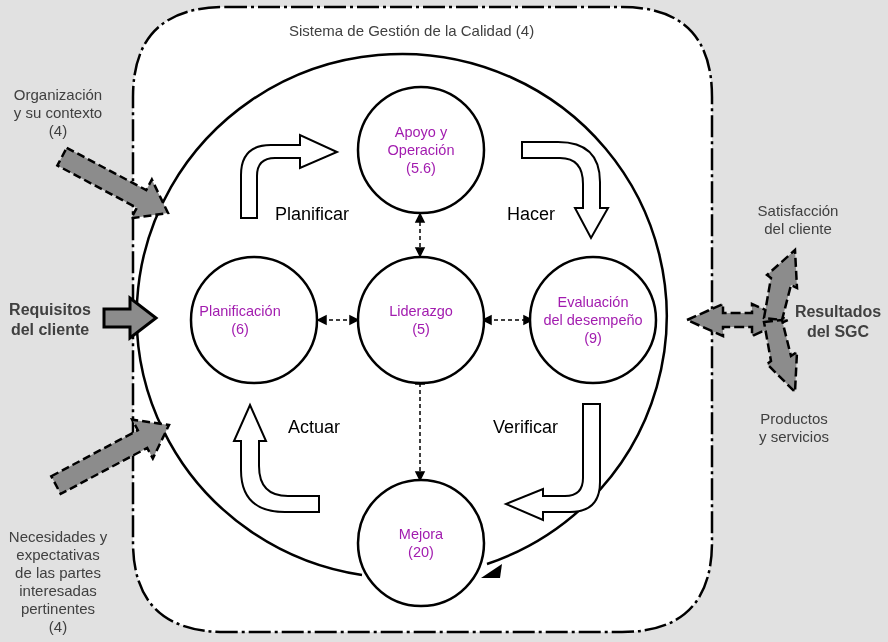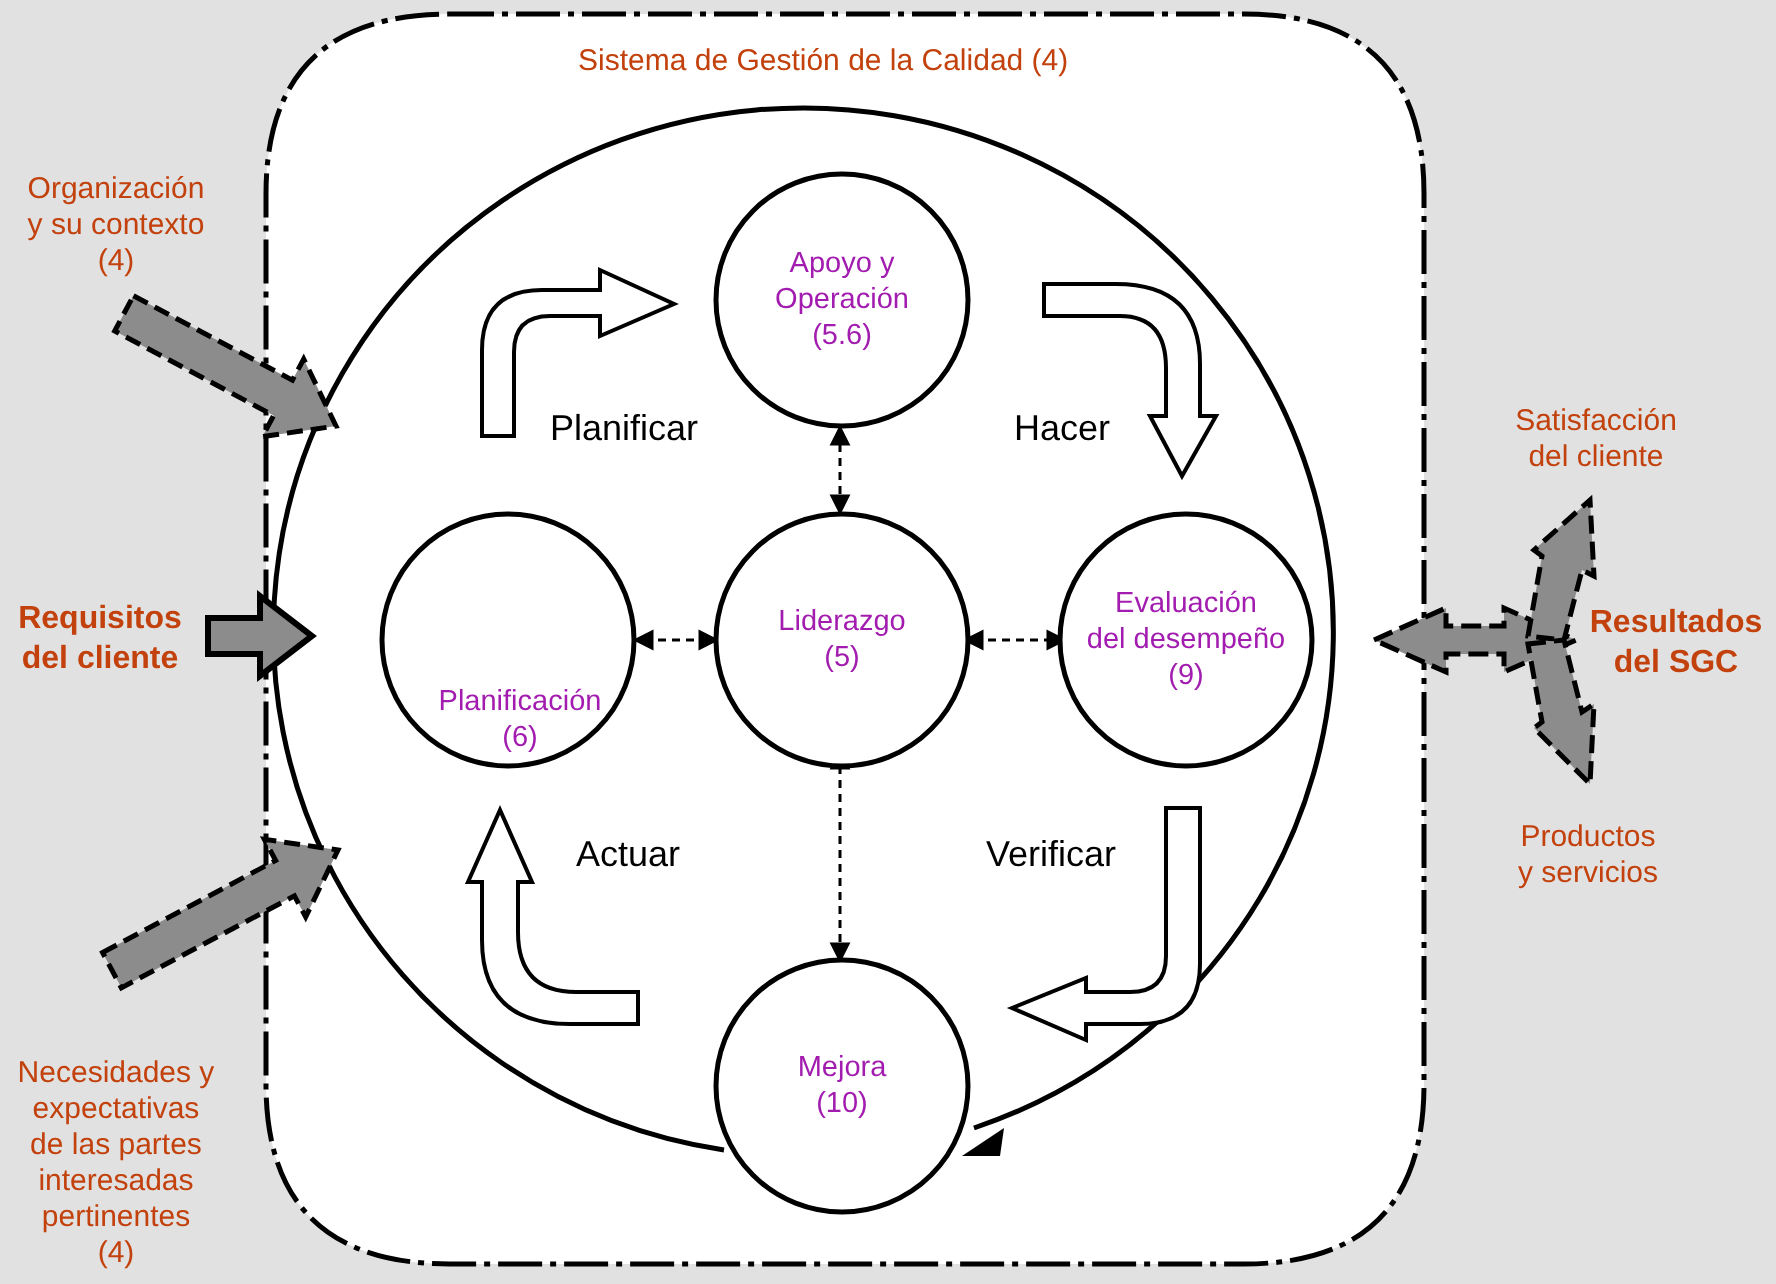--- a/index.html
+++ b/index.html
@@ -1,19 +1,19 @@
 <!DOCTYPE html>
 <html><head>
 <meta charset="utf-8">
 <style>
   html, body { margin:0; padding:0; }
   body { width:888px; height:642px; background:#e1e1e1; position:relative; overflow:hidden;
          font-family:"Liberation Sans", sans-serif; }
   svg { position:absolute; left:0; top:0; }
-  .lbl { position:absolute; font-size:15px; color:#c2410c; text-align:center; line-height:18px; white-space:nowrap; }
+  .lbl { position:absolute; font-size:15px; color:#404040; text-align:center; line-height:18px; white-space:nowrap; }
   .bold { font-weight:bold; font-size:16px; line-height:20px; }
   .node-text { position:absolute; font-size:14.5px; text-align:center; line-height:18px; color:#a21caf; transform:translate(-50%,-50%); white-space:nowrap; }
   .phase { position:absolute; font-size:18px; color:#000000; }
 </style>
 </head>
 <body>
 
 <svg width="888" height="642" viewBox="0 0 888 642">
 
   <path d="M225,7 L622,7 Q712,7 712,97 L712,542 Q712,632 622,632 L225,632 Q133,632 133,542 L133,97 Q133,7 225,7 Z" fill="#fff" stroke="#000" stroke-width="2.5" stroke-dasharray="22,4,3,4"></path>
@@ -95,34 +95,34 @@
 <div class="lbl" style="left:744px; top:410px; width:100px;">
   <div>Productos</div>
   <div>y servicios</div>
 </div>
 
 <div class="node-text" style="left:421px; top:150px;">
   <div>Apoyo y</div>
   <div>Operación</div>
   <div>(5.6)</div>
 </div>
-<div class="node-text" style="left:260px; top:320px;margin-top:40px;">
+<div class="node-text" style="left:240px; top:320px;">
   <div>Planificación</div>
   <div>(6)</div>
 </div>
 <div class="node-text" style="left:421px; top:320px;">
   <div>Liderazgo</div>
   <div>(5)</div>
 </div>
 <div class="node-text" style="left:593px; top:320px;">
   <div>Evaluación</div>
   <div>del desempeño</div>
   <div>(9)</div>
 </div>
 <div class="node-text" style="left:421px; top:543px;">
   <div>Mejora</div>
-  <div>(10)</div>
+  <div>(20)</div>
 </div>
 
 <div class="phase" style="left:275px; top:204px;">Planificar</div>
 <div class="phase" style="left:507px; top:204px;">Hacer</div>
 <div class="phase" style="left:493px; top:417px;">Verificar</div>
 <div class="phase" style="left:288px; top:417px;">Actuar</div>
 
 </body></html>

